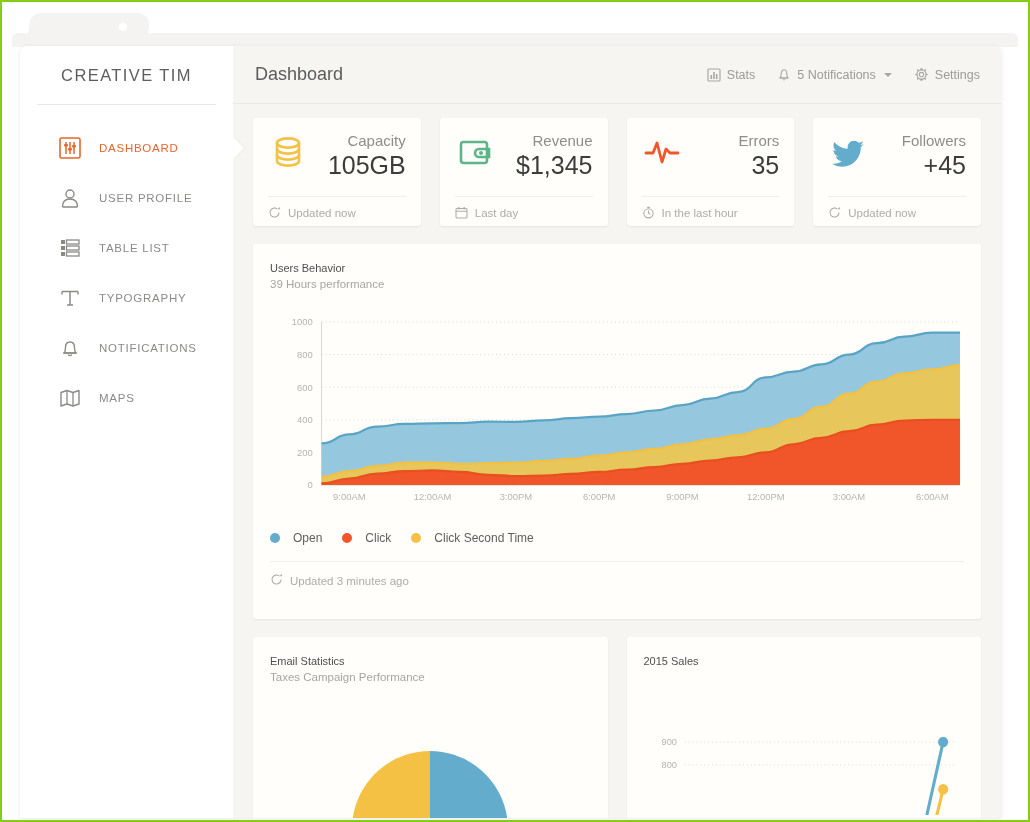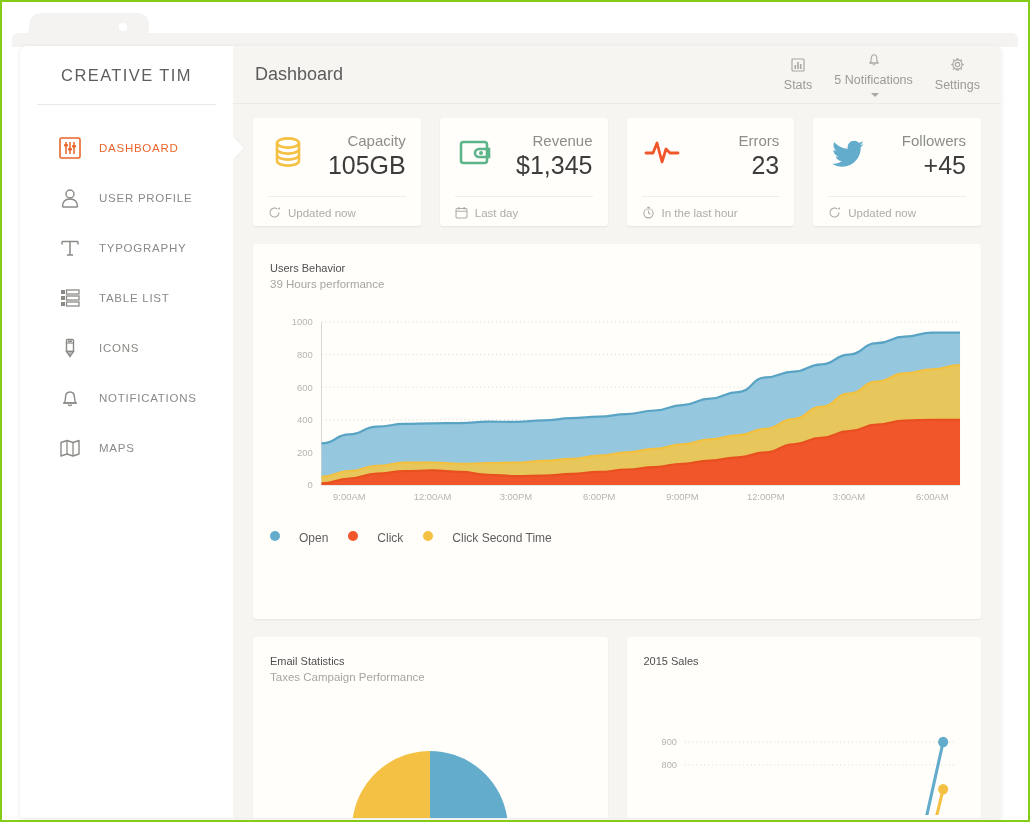--- a/index.html
+++ b/index.html
@@ -111,21 +111,20 @@
     border-bottom: 1px solid #eceae6;
   }
   #page-title {
     font-size: 18px; color: #5c5c5c; font-weight: 400;
   }
   #topnav { margin-left: auto; display: flex; align-items: center; gap: 22px; }
   .topnav-item {
     display: flex; align-items: center; gap: 6px;
     font-size: 12.5px; color: #9b9b97;
     cursor: pointer;
-    flex-direction: column;
   }
   .topnav-item svg { display: block; }
   .caret-down {
     width: 0; height: 0; margin-left: 2px;
     border-left: 4px solid transparent;
     border-right: 4px solid transparent;
     border-top: 4px solid #a8a8a4;
   }
 
   #content { padding: 14px 20px 0 20px; height: 714px; overflow: hidden; }
@@ -166,21 +165,21 @@
   .card-sub { font-size: 11.5px; color: #a5a5a1; margin-top: 4px; }
 
   #area-chart-wrap { margin-top: 26px; height: 195px; position: relative; }
   #area-chart-wrap svg { display: block; width: 100%; height: 195px; }
 
   .chart-legend {
     display: flex; align-items: center; gap: 20px;
     margin-top: 20px;
     font-size: 12px; color: #5e5e5e;
   }
-  .legend-item { display: flex; gap: 19px; cursor: pointer; }
+  .legend-item { display: flex; align-items: center; gap: 13px; cursor: pointer; }
   .legend-dot { width: 10px; height: 10px; border-radius: 50%; }
   .card-foot {
     border-top: 1px solid #efeeea;
     margin-top: 16px; padding-top: 11px;
     display: flex; align-items: center; gap: 7px;
     font-size: 11.5px; color: #acaca8;
   }
 
   
   #bottom-row { display: flex; gap: 19px; margin-top: 18px; }
@@ -230,56 +229,44 @@
               <path d="M3.5 20 C3.5 14.2 7 12 11 12 C15 12 18.5 14.2 18.5 20" fill="none" stroke="#8a8a87" stroke-width="1.4"></path>
               <line x1="3.5" y1="20" x2="18.5" y2="20" stroke="#8a8a87" stroke-width="1.4"></line>
             </svg>
           </span>
           <span class="nav-label">USER PROFILE</span>
         </div>
 
         <div class="nav-item">
           <span class="nav-icon">
             <svg width="22" height="22" viewBox="0 0 22 22">
-              <line x1="3" y1="4.5" x2="19" y2="4.5" stroke="#8a8a87" stroke-width="1.5"></line>
-              <line x1="11" y1="4.5" x2="11" y2="18" stroke="#8a8a87" stroke-width="1.5"></line>
-              <line x1="8" y1="18" x2="14" y2="18" stroke="#8a8a87" stroke-width="1.5"></line>
-              <line x1="3" y1="4.5" x2="3" y2="7.5" stroke="#8a8a87" stroke-width="1.5"></line>
-              <line x1="19" y1="4.5" x2="19" y2="7.5" stroke="#8a8a87" stroke-width="1.5"></line>
-            </svg>
-          </span>
-          <span class="nav-label">TYPOGRAPHY</span>
-        </div>
-
-        <div class="nav-item">
-          <span class="nav-icon">
-            <svg width="22" height="22" viewBox="0 0 22 22">
               <rect x="2" y="3" width="4" height="4" fill="#8a8a87"></rect>
               <rect x="7.5" y="3" width="12.5" height="4" fill="none" stroke="#8a8a87" stroke-width="1.3"></rect>
               <rect x="2" y="9" width="4" height="4" fill="#8a8a87"></rect>
               <rect x="7.5" y="9" width="12.5" height="4" fill="none" stroke="#8a8a87" stroke-width="1.3"></rect>
               <rect x="2" y="15" width="4" height="4" fill="#8a8a87"></rect>
               <rect x="7.5" y="15" width="12.5" height="4" fill="none" stroke="#8a8a87" stroke-width="1.3"></rect>
             </svg>
           </span>
           <span class="nav-label">TABLE LIST</span>
         </div>
 
         <div class="nav-item">
           <span class="nav-icon">
             <svg width="22" height="22" viewBox="0 0 22 22">
-              <rect x="7.5" y="2.5" width="7" height="12" rx="1" fill="none" stroke="#8a8a87" stroke-width="1.4"></rect>
-              <line x1="7.5" y1="6" x2="14.5" y2="6" stroke="#8a8a87" stroke-width="1.2"></line>
-              <rect x="9" y="3.5" width="4" height="1.5" fill="#8a8a87"></rect>
-              <path d="M7.5 14.5 L11 19.5 L14.5 14.5 Z" fill="none" stroke="#8a8a87" stroke-width="1.4"></path>
-              <line x1="11" y1="15.5" x2="11" y2="18" stroke="#8a8a87" stroke-width="1.3"></line>
+              <line x1="3" y1="4.5" x2="19" y2="4.5" stroke="#8a8a87" stroke-width="1.5"></line>
+              <line x1="11" y1="4.5" x2="11" y2="18" stroke="#8a8a87" stroke-width="1.5"></line>
+              <line x1="8" y1="18" x2="14" y2="18" stroke="#8a8a87" stroke-width="1.5"></line>
+              <line x1="3" y1="4.5" x2="3" y2="7.5" stroke="#8a8a87" stroke-width="1.5"></line>
+              <line x1="19" y1="4.5" x2="19" y2="7.5" stroke="#8a8a87" stroke-width="1.5"></line>
             </svg>
           </span>
-          <span class="nav-label">ICONS</span>
-        </div>
+          <span class="nav-label">TYPOGRAPHY</span>
+        </div>
+
 
         <div class="nav-item">
           <span class="nav-icon">
             <svg width="22" height="22" viewBox="0 0 22 22">
               <path d="M5 16 C5 16 6.5 14.5 6.5 10.5 C6.5 7 8.5 5 11 5 C13.5 5 15.5 7 15.5 10.5 C15.5 14.5 17 16 17 16 Z" fill="none" stroke="#8a8a87" stroke-width="1.4" stroke-linejoin="round"></path>
               <line x1="4.2" y1="16" x2="17.8" y2="16" stroke="#8a8a87" stroke-width="1.4"></line>
               <path d="M9.3 17.5 a1.8 1.8 0 0 0 3.4 0" fill="none" stroke="#8a8a87" stroke-width="1.3"></path>
             </svg>
           </span>
           <span class="nav-label">NOTIFICATIONS</span>
@@ -415,21 +402,21 @@
 
           <div class="stat-card">
             <div class="stat-top">
               <span class="stat-icon">
                 <svg width="40" height="40" viewBox="0 0 40 40">
                   <polyline points="4,21 11,21 15,11 20,30 24,17 28,21 36,21" fill="none" stroke="#F0562A" stroke-width="2.8" stroke-linejoin="round" stroke-linecap="round"></polyline>
                 </svg>
               </span>
               <div class="stat-texts">
                 <div class="stat-label">Errors</div>
-                <div class="stat-value">23</div>
+                <div class="stat-value">35</div>
               </div>
             </div>
             <div class="stat-foot">
               <span>
                 <svg width="13" height="13" viewBox="0 0 13 13">
                   <circle cx="6.5" cy="7.3" r="4.6" fill="none" stroke="#acaca8" stroke-width="1.1"></circle>
                   <line x1="6.5" y1="4.6" x2="6.5" y2="7.3" stroke="#acaca8" stroke-width="1.1"></line>
                   <line x1="6.5" y1="7.3" x2="8.4" y2="8.2" stroke="#acaca8" stroke-width="1.1"></line>
                   <line x1="5.2" y1="1.3" x2="7.8" y2="1.3" stroke="#acaca8" stroke-width="1.2"></line>
                 </svg>
@@ -514,20 +501,29 @@
             <div class="legend-item">
               <span class="legend-dot" style="background:#F0562A"></span>
               <span>Click</span>
             </div>
             <div class="legend-item">
               <span class="legend-dot" style="background:#F5C144"></span>
               <span>Click Second Time</span>
             </div>
           </div>
 
+          <div class="card-foot">
+            <span>
+              <svg width="13" height="13" viewBox="0 0 13 13">
+                <path d="M11 6.5 a4.5 4.5 0 1 1 -1.6 -3.4" fill="none" stroke="#acaca8" stroke-width="1.1"></path>
+                <path d="M11.4 0.9 L9.7 3.3 L12.3 3.2 Z" fill="#acaca8"></path>
+              </svg>
+            </span>
+            <span>Updated 3 minutes ago</span>
+          </div>
         </div>
 
         <div id="bottom-row">
 
           <div class="card half-card">
             <div class="card-title">Email Statistics</div>
             <div class="card-sub">Taxes Campaign Performance</div>
             <div id="pie-wrap">
               <svg id="pie-svg" width="200" height="110" viewBox="0 0 200 110">
                   <path d="M 100 112 L 100 34 A 78 78 0 0 1 145.84724967881291 175.1033255612459 Z" fill="#63ACCB"></path>

